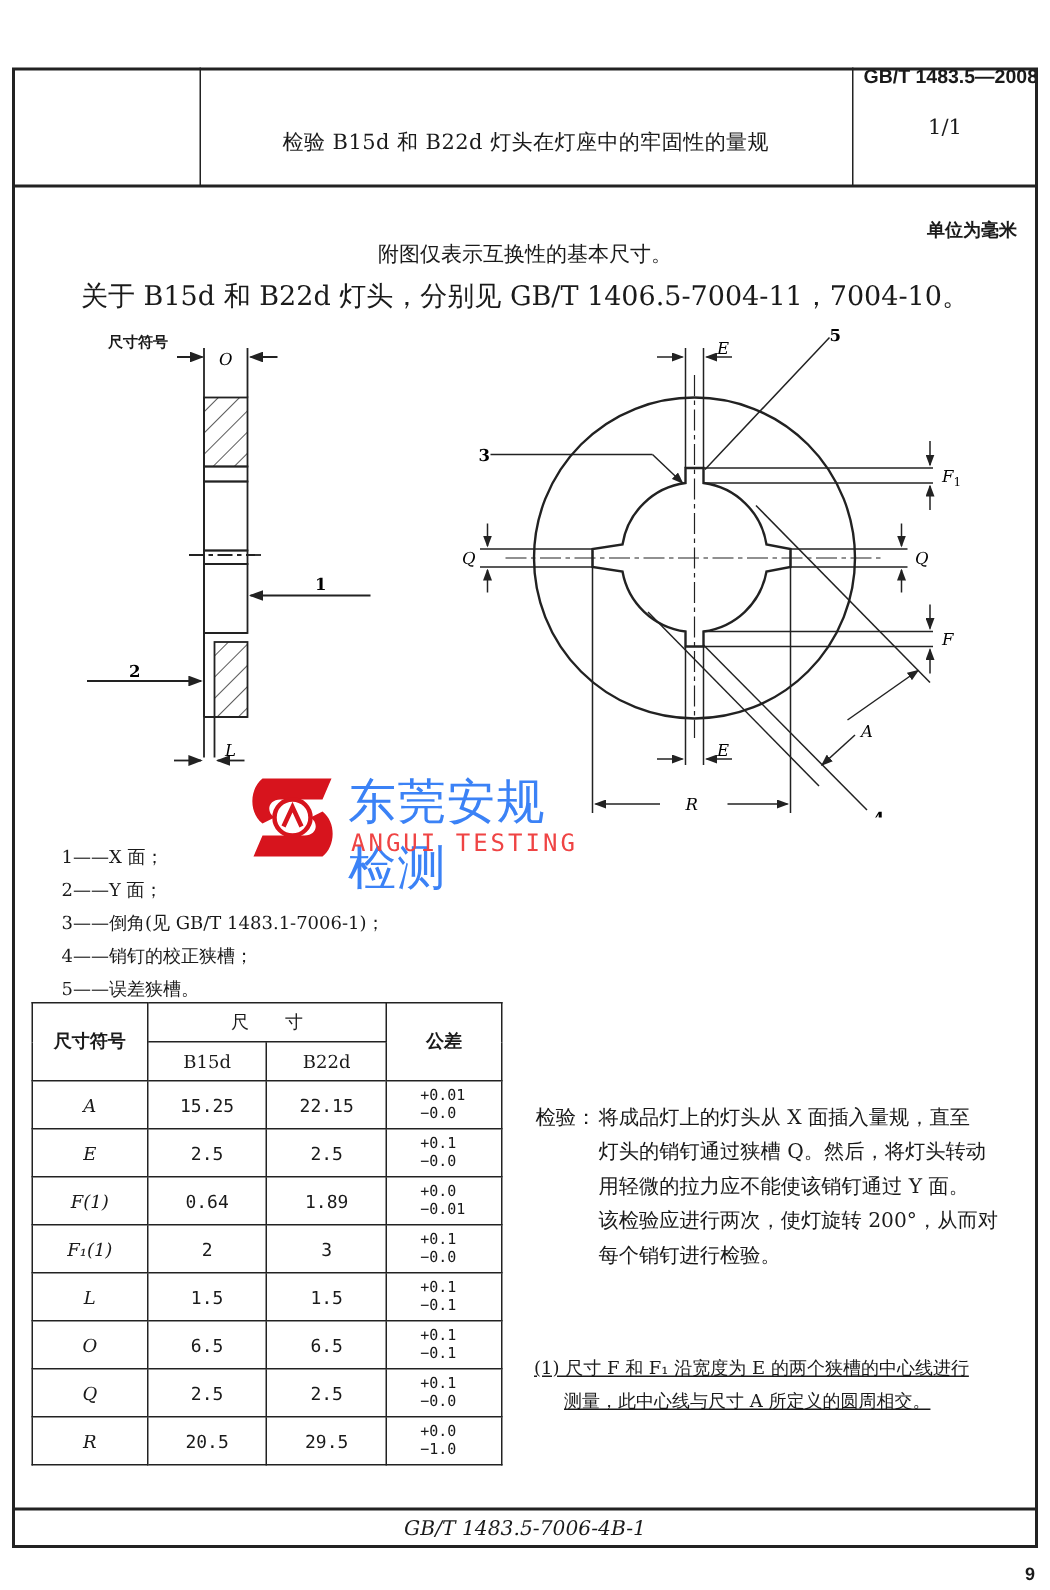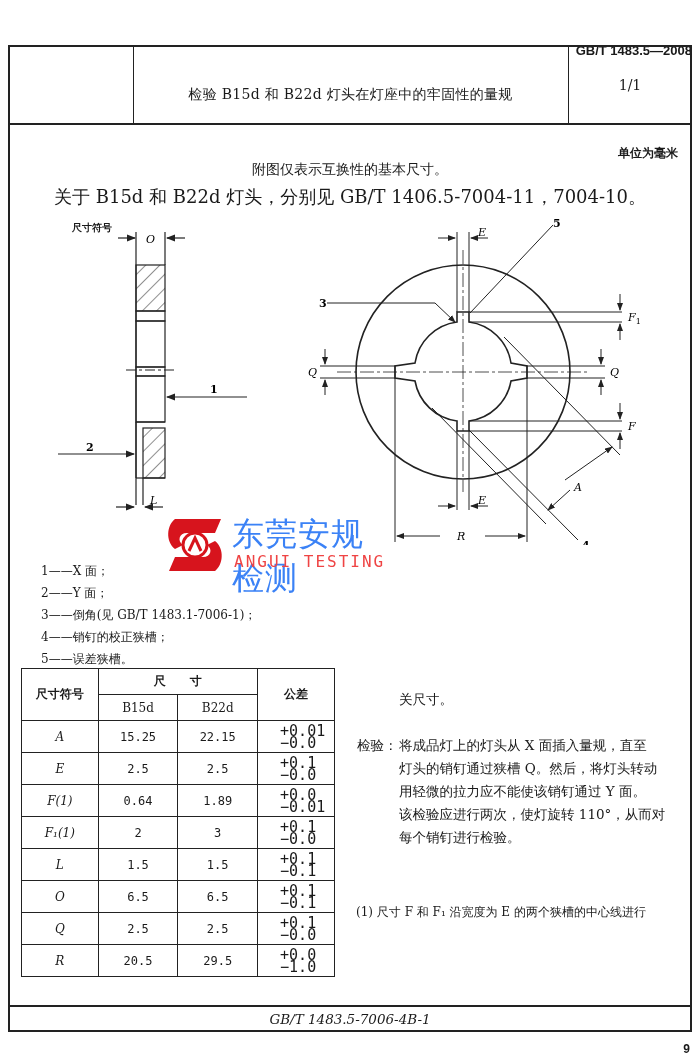--- a/index.html
+++ b/index.html
@@ -14,26 +14,26 @@
   .sheet { left:568px; top:45px; width:124px; height:80px; display:flex; align-items:center; justify-content:center; font-size:14px; }
   .unit { right:22px; top:145px; font-size:12px; font-weight:bold; }
   .note1 { left:0; width:700px; top:161px; text-align:center; font-size:14px; }
   .note2 { left:0; width:700px; top:185px; text-align:center; font-size:18px; }
   .legend { left:41px; font-size:12px; }
   table.dims { position:absolute; left:21px; top:668px; width:314px; border-collapse:collapse; font-size:12px; }
   table.dims td, table.dims th { border:1.5px solid #222; text-align:center; padding:0; font-weight:normal; }
   table.dims th { height:25px; }
   table.dims td { height:31px; }
   .sym { font-style:italic; font-weight:bold; font-family:"DejaVu Serif", serif; }
-  .tol { font-family:"DejaVu Sans Mono", monospace; font-size:15px; line-height:12px; text-align:left !important; padding-left:22px !important; }
+  .tol { font-family:"DejaVu Sans Mono", monospace; font-size:10px; line-height:12px; text-align:left !important; padding-left:22px !important; }
   .mono { font-family:"DejaVu Sans Mono", monospace; }
   .para { left:357px; width:335px; font-size:13.5px; line-height:23px; }
   .para .lbl { display:inline-block; width:42px; }
   .para .ind { padding-left:42px; }
-  .fn { left:356px; top:901px; width:335px; font-size:12px; line-height:22px; }
+  .fn { left:356px; top:901px; width:335px; font-size:12px; line-height:22px;text-decoration:underline; }
   .footer-code { left:8px; top:1006px; width:684px; height:26px; display:flex; align-items:center; justify-content:center; font-size:13.5px;font-style:italic; }
   .pageno { right:10px; top:1042px; font-size:12px; font-weight:bold; font-family:"Liberation Sans", sans-serif; }
   .logo { left:165px; top:513px; width:230px; height:64px; }
   .logo-cn { position:absolute; left:67px; top:0px; font-family:"DejaVu Sans", sans-serif; font-size:32px; letter-spacing:1px; color:#3b82f6; }
   .logo-en { position:absolute; left:69px; top:39px; font-family:"DejaVu Sans Mono", monospace; font-size:16px; letter-spacing:2px; color:#ef4444; }
   svg text { font-family:"DejaVu Serif", serif; }
 </style>
 </head>
 <body>
 
@@ -192,21 +192,21 @@
 <table class="dims">
   <colgroup>
       <col style="width:77px">
       <col style="width:80px">
       <col style="width:80px">
       <col style="width:77px">
     </colgroup>
   <tbody>
       <tr>
     <th rowspan="2" style="font-weight:bold;">尺寸符号</th>
-    <th colspan="2" style="font-weight:bold;">尺　　寸</th>
+    <th colspan="2" style="font-weight:normal;">尺　　寸</th>
     <th rowspan="2" style="font-weight:bold;">公差</th>
   </tr>
   <tr>
     <th>B15d</th>
     <th>B22d</th>
   </tr>
   <tr>
     <td class="sym">A</td>
     <td class="mono">15.25</td>
     <td class="mono">22.15</td>
@@ -275,29 +275,29 @@
     <td class="mono">29.5</td>
     <td class="tol">
           <div>+0.0</div>
           <div>−1.0</div>
         </td>
   </tr>
 </tbody>
   </table>
 
 <div class="abs para" style="top:688px;">
-  <div class="ind">关尺寸。</div>
 </div>
 <div class="abs para" style="top:734px;">
   <div><span class="lbl">检验：</span><span>将成品灯上的灯头从 X 面插入量规，直至</span></div>
   <div class="ind">灯头的销钉通过狭槽 Q。然后，将灯头转动</div>
   <div class="ind">用轻微的拉力应不能使该销钉通过 Y 面。</div>
-  <div class="ind">该检验应进行两次，使灯旋转 110°，从而对</div>
+  <div class="ind">该检验应进行两次，使灯旋转 200°，从而对</div>
   <div class="ind">每个销钉进行检验。</div>
 </div>
 
 <div class="abs fn">
   <div>(1) 尺寸 F 和 F₁ 沿宽度为 E 的两个狭槽的中心线进行</div>
+  <div style="padding-left:20px;">测量，此中心线与尺寸 A 所定义的圆周相交。</div>
 </div>
 
 <div class="hline" style="left:8px; top:1005px; width:684px;"></div>
 <div class="abs footer-code">GB/T 1483.5-7006-4B-1</div>
 <div class="abs pageno">9</div>
 
 </body></html>

